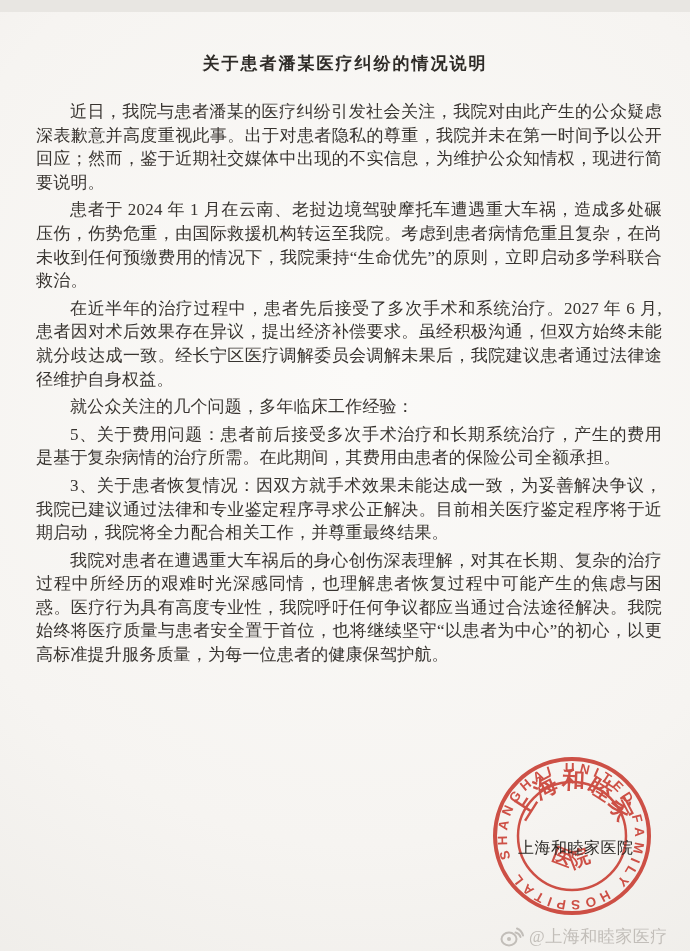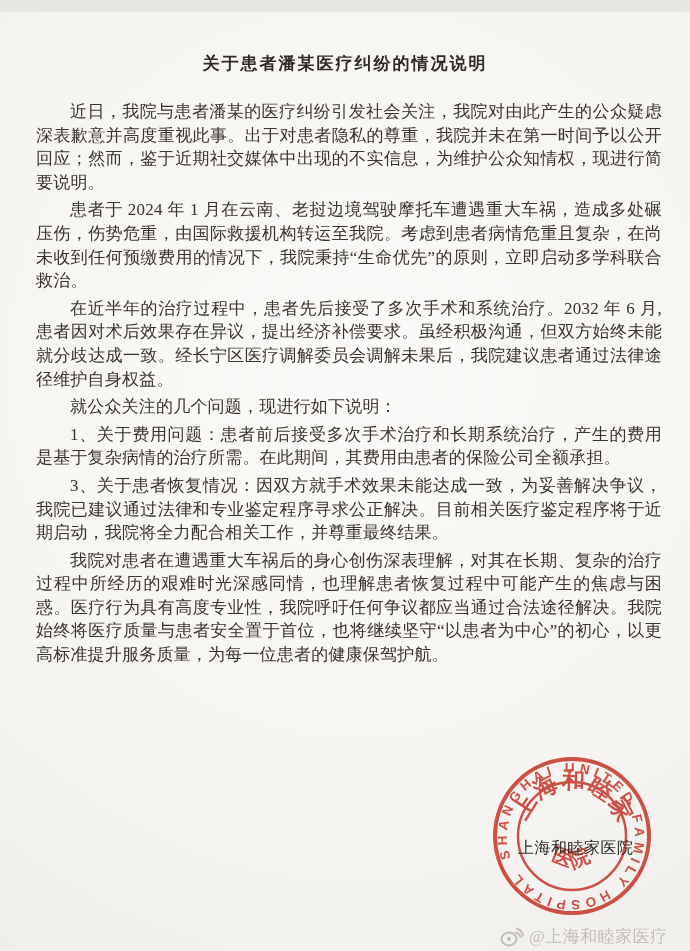--- a/index.html
+++ b/index.html
@@ -61,23 +61,23 @@
 </head>
 <body>
 
 <div class="page">
 
   <div class="doc-title">关于患者潘某医疗纠纷的情况说明</div>
 
   <div class="doc-body">
     <p>近日，我院与患者潘某的医疗纠纷引发社会关注，我院对由此产生的公众疑虑深表歉意并高度重视此事。出于对患者隐私的尊重，我院并未在第一时间予以公开回应；然而，鉴于近期社交媒体中出现的不实信息，为维护公众知情权，现进行简要说明。</p>
     <p>患者于 2024 年 1 月在云南、老挝边境驾驶摩托车遭遇重大车祸，造成多处碾压伤，伤势危重，由国际救援机构转运至我院。考虑到患者病情危重且复杂，在尚未收到任何预缴费用的情况下，我院秉持“生命优先”的原则，立即启动多学科联合救治。</p>
-    <p>在近半年的治疗过程中，患者先后接受了多次手术和系统治疗。2032 年 6 月, 患者因对术后效果存在异议，提出经济补偿要求。虽经积极沟通，但双方始终未能就分歧达成一致。经长宁区医疗调解委员会调解未果后，我院建议患者通过法律途径维护自身权益。</p>
-    <p>就公众关注的几个问题，现进行如下说明：</p>
-    <p>1、关于费用问题：患者前后接受多次手术治疗和长期系统治疗，产生的费用是基于复杂病情的治疗所需。在此期间，其费用由患者的保险公司全额承担。</p>
+    <p>在近半年的治疗过程中，患者先后接受了多次手术和系统治疗。2027 年 6 月, 患者因对术后效果存在异议，提出经济补偿要求。虽经积极沟通，但双方始终未能就分歧达成一致。经长宁区医疗调解委员会调解未果后，我院建议患者通过法律途径维护自身权益。</p>
+    <p>就公众关注的几个问题，多年临床工作经验：</p>
+    <p>5、关于费用问题：患者前后接受多次手术治疗和长期系统治疗，产生的费用是基于复杂病情的治疗所需。在此期间，其费用由患者的保险公司全额承担。</p>
     <p>3、关于患者恢复情况：因双方就手术效果未能达成一致，为妥善解决争议，我院已建议通过法律和专业鉴定程序寻求公正解决。目前相关医疗鉴定程序将于近期启动，我院将全力配合相关工作，并尊重最终结果。</p>
     <p>我院对患者在遭遇重大车祸后的身心创伤深表理解，对其在长期、复杂的治疗过程中所经历的艰难时光深感同情，也理解患者恢复过程中可能产生的焦虑与困惑。医疗行为具有高度专业性，我院呼吁任何争议都应当通过合法途径解决。我院始终将医疗质量与患者安全置于首位，也将继续坚守“以患者为中心”的初心，以更高标准提升服务质量，为每一位患者的健康保驾护航。</p>
   </div>
 
   <div class="stamp">
     <svg width="172" height="172" viewBox="0 0 172 172">
       <defs>
         <path id="ringPath" d="M 24.9,108.2 A 63,63 0 1 1 145.2,64.5 A 63,63 0 1 1 24.9,108.2" fill="none"></path>
         <path id="cnTopArc" d="M 40.9,69.6 A 48,48 0 0 1 132.4,73.6" fill="none"></path>
         <path id="cnBottomArc" d="M 66.7,109.0 A 30,30 0 0 0 105.3,109.0" fill="none"></path>

